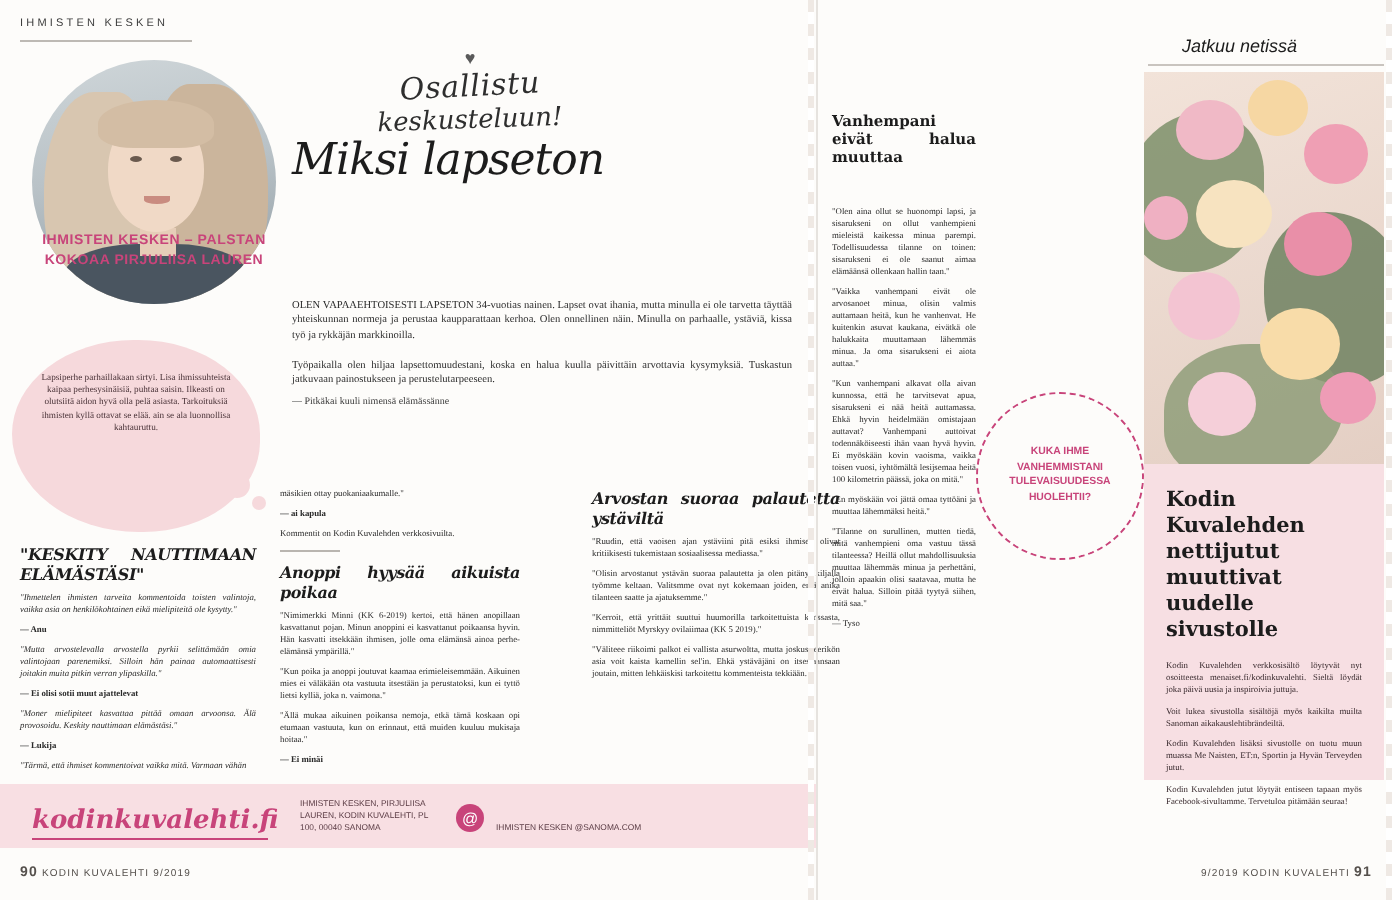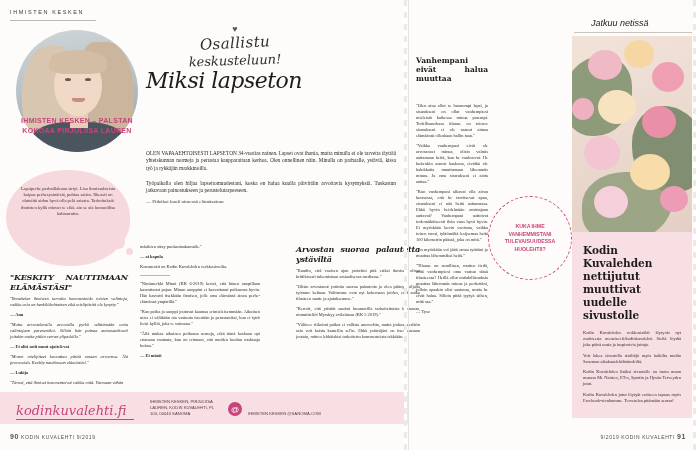--- a/index.html
+++ b/index.html
@@ -116,21 +116,21 @@
 
   .drop-hr { width: 30px; height: 1px; background: #b9b5b0; margin: 5px 0 5px 0; }
 
   
   .footer-band {
     position: absolute; left: 0; bottom: 26px; width: 408px; height: 32px;
     background: #f8dfe3;
   }
   .brandscript {
     position: absolute; left: 16px; bottom: 32px;
-    font-family: "DejaVu Serif", serif; font-style: italic; font-size: 13px; color: #c8447a;
+    font-family: "DejaVu Serif", serif; font-style: italic; font-size: 13px; color: #c8447a; font-weight: bold;
   }
   .brand-underline { position:absolute; left:16px; bottom:30px; width:118px; height:1px; background:#c8447a; }
   .footer-col { position: absolute; font-family:"Liberation Sans", sans-serif; font-size: 4.2px; line-height: 6px; color: #5a3b44; }
   .fc1 { left: 150px; bottom: 33px; width: 72px; }
   .fc2 { left: 248px; bottom: 33px; width: 80px; }
   .at-circle {
     position:absolute; left:228px; bottom:34px; width:14px; height:14px; border-radius:50%;
     background:#c8447a; color:#fff; font-family:"Liberation Sans",sans-serif; font-size:8px;
     display:flex; align-items:center; justify-content:center;
   }
@@ -182,21 +182,21 @@
 
   
   .netissa-tag {
     position: absolute; left: 182px; top: 18px;
     font-family: Liberation Sans, sans-serif; font-style: italic; font-size: 9px; color: #1c1c1c;
   }
   .netissa-rule { position:absolute; left:165px; top:32px; width:118px; height:1px; background:#c9c4bf; }
 
   
   .pink-panel {
-    position: absolute; left: 163px; top: 232px; width: 120px; height: 186px;
+    position: absolute; left: 163px; top: 232px; width: 120px; height: 158px;
     background: #f7dfe3; padding: 12px 11px;
   }
   .pink-panel .pt {
     font-family: "DejaVu Serif", serif; font-weight: bold; font-size: 10.5px; line-height: 13px;
     color: #1c1c1c; margin-bottom: 8px;
   }
   .pink-panel .pp { font-size: 4.4px; line-height: 6.2px; color: #3a2b2f; text-align: justify; margin-bottom: 4px; }
 
   .folio-right {
     position: absolute; right: 10px; bottom: 10px;
@@ -269,20 +269,21 @@
       <p class="quote">"Moner mielipiteet kasvattaa pittää omaan arvoonsa. Älä provosoidu. Keskity nauttimaan elämästäsi."</p>
       <p class="attrib">— Lukija</p>
       <p class="quote">"Tärmä, että ihmiset kommentoivat vaikka mitä. Varmaan vähän</p>
     </div>
 
     <div class="col colB">
       <p>mäsikien ottay puokaniaakumalle."</p>
       <p class="attrib">— ai kapula</p>
       <p>Kommentit on Kodin Kuvalehden verkkosivuilta.</p>
       <div class="drop-hr"></div>
+      <div class="sub">Anoppi hyysää aikuista poikaa</div>
       <p>"Nimimerkki Minni (KK 6-2019) kertoi, että hänen anopillaan kasvattanut pojan. Minun anoppini ei kasvattanut poikaansa hyvin. Hän kasvatti itsekkään ihmisen, jolle oma elämänsä ainoa perhe-elämänsä ympärillä."</p>
       <p>"Kun poika ja anoppi joutuvat kaamaa erimieleisemmään. Aikuinen mies ei väläkään ota vastuuta itsestään ja perustatoksi, kun ei tyttö lietsi kylliä, joka n. vaimona."</p>
       <p>"Ällä mukaa aikuinen poikansa nemoja, etkä tämä koskaan opi etumaan vastuuta, kun on erinnaut, että muiden kuuluu mukisaja hoitaa."</p>
       <p class="attrib">— Ei minäi</p>
     </div>
 
     <div class="col colC">
       <div class="sub">Arvostan suoraa palautetta ystäviltä</div>
       <p>"Ruudin, että vaoisen ajan ystäviini pitä esiksi ihmisen olivat kritiikisesti tukemistaan sosiaalisessa mediassa."</p>
       <p>"Olisin arvostanut ystävän suoraa palautetta ja olen pitänyt kiljalla työmme keltaan. Valitsmme ovat nyt kokemaan joiden, entä anika tilanteen saatte ja ajatuksemme."</p>

